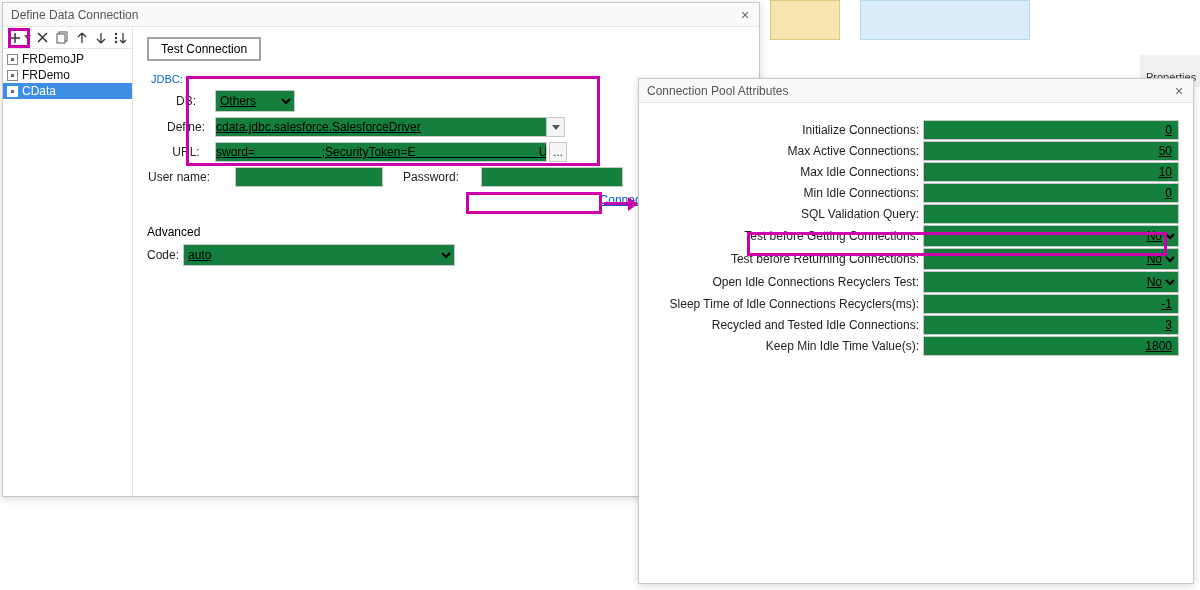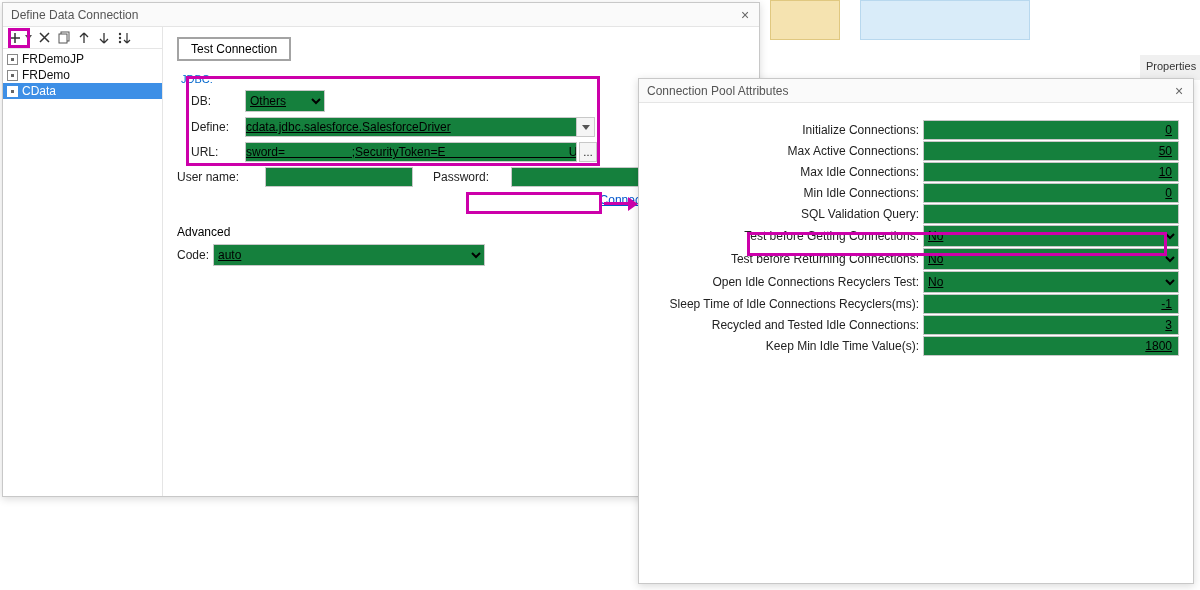--- a/index.html
+++ b/index.html
@@ -1,64 +1,64 @@
 <!DOCTYPE html>
 <html><head>
 <meta charset="utf-8">
 <style>
 * { box-sizing: border-box; font-family: Arial, sans-serif; font-size: 12px; }
 body { margin: 0; background: #fff; position: relative; width: 1200px; height: 590px; overflow: hidden; }
 .bg-bar1 { position: absolute; left: 770px; top: 0; width: 70px; height: 40px; background: #f5e3b0; border: 1px solid #e0c880; }
 .bg-bar2 { position: absolute; left: 860px; top: 0; width: 170px; height: 40px; background: #d9ecf9; border: 1px solid #b8d8ee; }
-.bg-prop { position: absolute; right: 0; top: 55px; width: 60px; height: 25px; background: #f0f0f0; padding: 5px 6px; font-size: 11px; color: #333;}
+.bg-prop { position: absolute; right: 0; top: 55px; width: 60px; height: 25px; background: #f0f0f0; padding: 16px 6px; font-size: 11px; color: #333;}
 .dialog { position: absolute; background: #fff; border: 1px solid #c8c8c8; box-shadow: 0 2px 8px rgba(0,0,0,0.15); }
 .dlg1 { left: 2px; top: 2px; width: 758px; height: 495px; }
 .dlg2 { left: 638px; top: 78px; width: 556px; height: 506px; }
 .titlebar { height: 24px; background: #fafafa; display: flex; align-items: center; justify-content: space-between; padding: 0 6px 0 8px; border-bottom: 1px solid #e5e5e5; color: #555; font-size: 11px;}
 .close-x { width: 16px; height: 16px; display: flex; align-items: center; justify-content: center; cursor: pointer; color: #666; font-size: 14px;}
 .dlg1-body { display: flex; height: calc(100% - 24px); }
-.sidebar { width: 160px; border-right: 1px solid #e5e5e5; }
+.sidebar { width: 130px; border-right: 1px solid #e5e5e5; }
 .toolbar { height: 22px; border-bottom: 1px solid #e5e5e5; display: flex; align-items: center; padding: 0 2px; }
 .tb-btn { width: 18px; height: 18px; display: flex; align-items: center; justify-content: center; cursor: pointer; color: #444; font-size: 13px; margin: 0 1px;}
 .tree { padding: 2px 0; }
 .tree-item { display: flex; align-items: center; padding: 1px 4px; cursor: pointer; font-size: 11px; gap: 4px; color: #111; }
 .tree-item.sel { background: #3d8fe6; color: #fff; }
 .doticon { width: 11px; height: 11px; background: #fff; border: 1px solid #888; display: inline-block; position: relative;}
 .doticon::after { content:""; position:absolute; left:3px; top:3px; width:3px; height:3px; background:#666;}
 .sel .doticon { background:#fff; border-color:#fff;}
 .main { flex: 1; padding: 10px 14px; }
 .test-btn { display: inline-block; background: #fff; border: 2px solid #a3a3a3; padding: 3px 12px; cursor: pointer; font-size: 12px;}
 .jdbc-label { color: #0066cc; font-size: 11px; margin-top: 12px; padding-left: 4px;}
 .highlight-magenta { border: 3px solid #cc00aa; position: absolute; pointer-events: none;}
 .hl1 { left: 186px; top: 76px; width: 414px; height: 90px; }
 .hl2 { left: 466px; top: 192px; width: 136px; height: 22px; }
 .hl3 { left: 747px; top: 232px; width: 420px; height: 24px; }
 .hl-plus { left: 8px; top: 28px; width: 22px; height: 20px;}
 .form-row { display: flex; align-items: center; margin: 5px 0; }
-.form-row label { text-align: left; padding-right: 4px; color: #222; font-size: 12px;}
+.form-row label { text-align: center; padding-right: 4px; color: #222; font-size: 12px;}
 .lbl-db { width: 54px; } .lbl-drv { width: 54px; } .lbl-url { width: 54px; }
 input[type=text], select { border: 1px solid #c8c8c8; background: #15803d; padding: 2px 0; font-size: 12px; height: 20px; text-decoration: underline;}
 select { height: 22px;}
 .sel-db { width: 80px; }
 .inp-driver { width: 332px; }
 .drv-drop { width: 18px; height: 20px; border:1px solid #c8c8c8; border-left:none; display:flex; align-items:center; justify-content:center; background:#f5f5f5; cursor:pointer;}
 .inp-url { width: 332px; }
 .url-btn { width: 18px; height: 20px; border:1px solid #c8c8c8; display:flex; align-items:center; justify-content:center; background:#f5f5f5; cursor:pointer; margin-left:2px; font-size:10px;}
 .creds { margin-top: 4px; gap: 20px; }
 .inp-user { width: 148px; }
 .inp-pass { width: 142px; }
 .link-cpa { color: #0055cc; text-decoration: underline; cursor: pointer; font-size: 12px;}
 .adv { margin-top: 18px; font-size: 12px;}
 .arrow { position: absolute; left: 604px; top: 197px; width: 34px; height: 14px; }
 .arrow-line { position:absolute; left:0; top:5px; width:26px; height:3px; background:#cc00aa;}
 .arrow-head { position:absolute; right:0; top:0; width:0; height:0; border-left:10px solid #cc00aa; border-top:7px solid transparent; border-bottom:7px solid transparent;}
 .dlg2-body { padding: 16px 14px; height: calc(100% - 24px - 40px); overflow: auto;}
 .attr-row { display: flex; align-items: center; margin: 1px 0; }
 .attr-row label { width: 270px; text-align: right; padding-right: 4px; font-size: 12px; color: #222;}
-.attr-row input, .attr-row select { flex:1; min-width: 0;}
+.attr-row input, .attr-row select { flex:1; min-width: 0; text-align: right;}
 .attr-row input { text-align: right; padding-right: 6px;}
 .dlg2-footer { position: absolute; bottom: 0; left: 0; right: 0; height: 40px; display: flex; align-items: center; justify-content: flex-end; padding: 0 16px; gap: 14px;}
 .footer-btn { text-decoration: underline; cursor:pointer; font-size: 12px; }
 svg { display:block;}
 </style>
 </head>
 <body>
 
 <div class="bg-bar1"></div>
 <div class="bg-bar2"></div>

